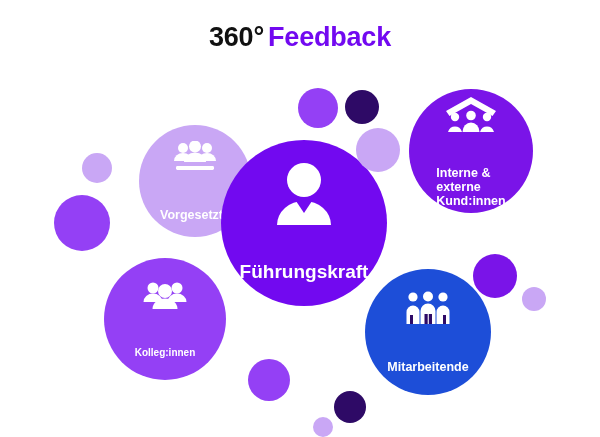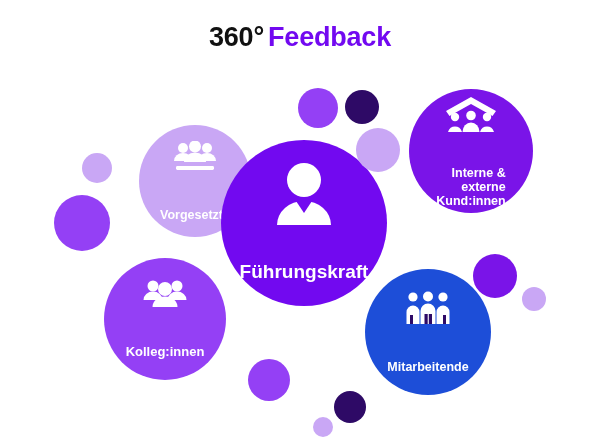--- a/index.html
+++ b/index.html
@@ -37,21 +37,21 @@
   }
 
   .node {
     position: absolute;
     border-radius: 50%;
     display: flex;
     flex-direction: column;
     align-items: center;
     justify-content: center;
     color: #ffffff;
-    text-align: right;
+    text-align: left;
     box-sizing: border-box;
     gap: 28px;
   }
   .node .icon {
     display: block;
     line-height: 0;
   }
   .node .label {
     font-weight: 600;
     line-height: 1.12;
@@ -99,21 +99,21 @@
   #node-mitarbeitende .label { font-size: 12.5px; }
 
   
   #node-kolleginnen {
     left: 104px; top: 258px;
     width: 122px; height: 122px;
     background: #9440f5;
     z-index: 5;
   }
   #node-kolleginnen .icon { margin-bottom: 7px; }
-  #node-kolleginnen .label { font-size: 13px; }
+  #node-kolleginnen .label { font-size: 10px; }
 </style>
 </head>
 <body>
 
 <div id="canvas">
 
   <div class="title">
     <span class="deg">360°</span><span class="fb">Feedback</span>
   </div>
 

